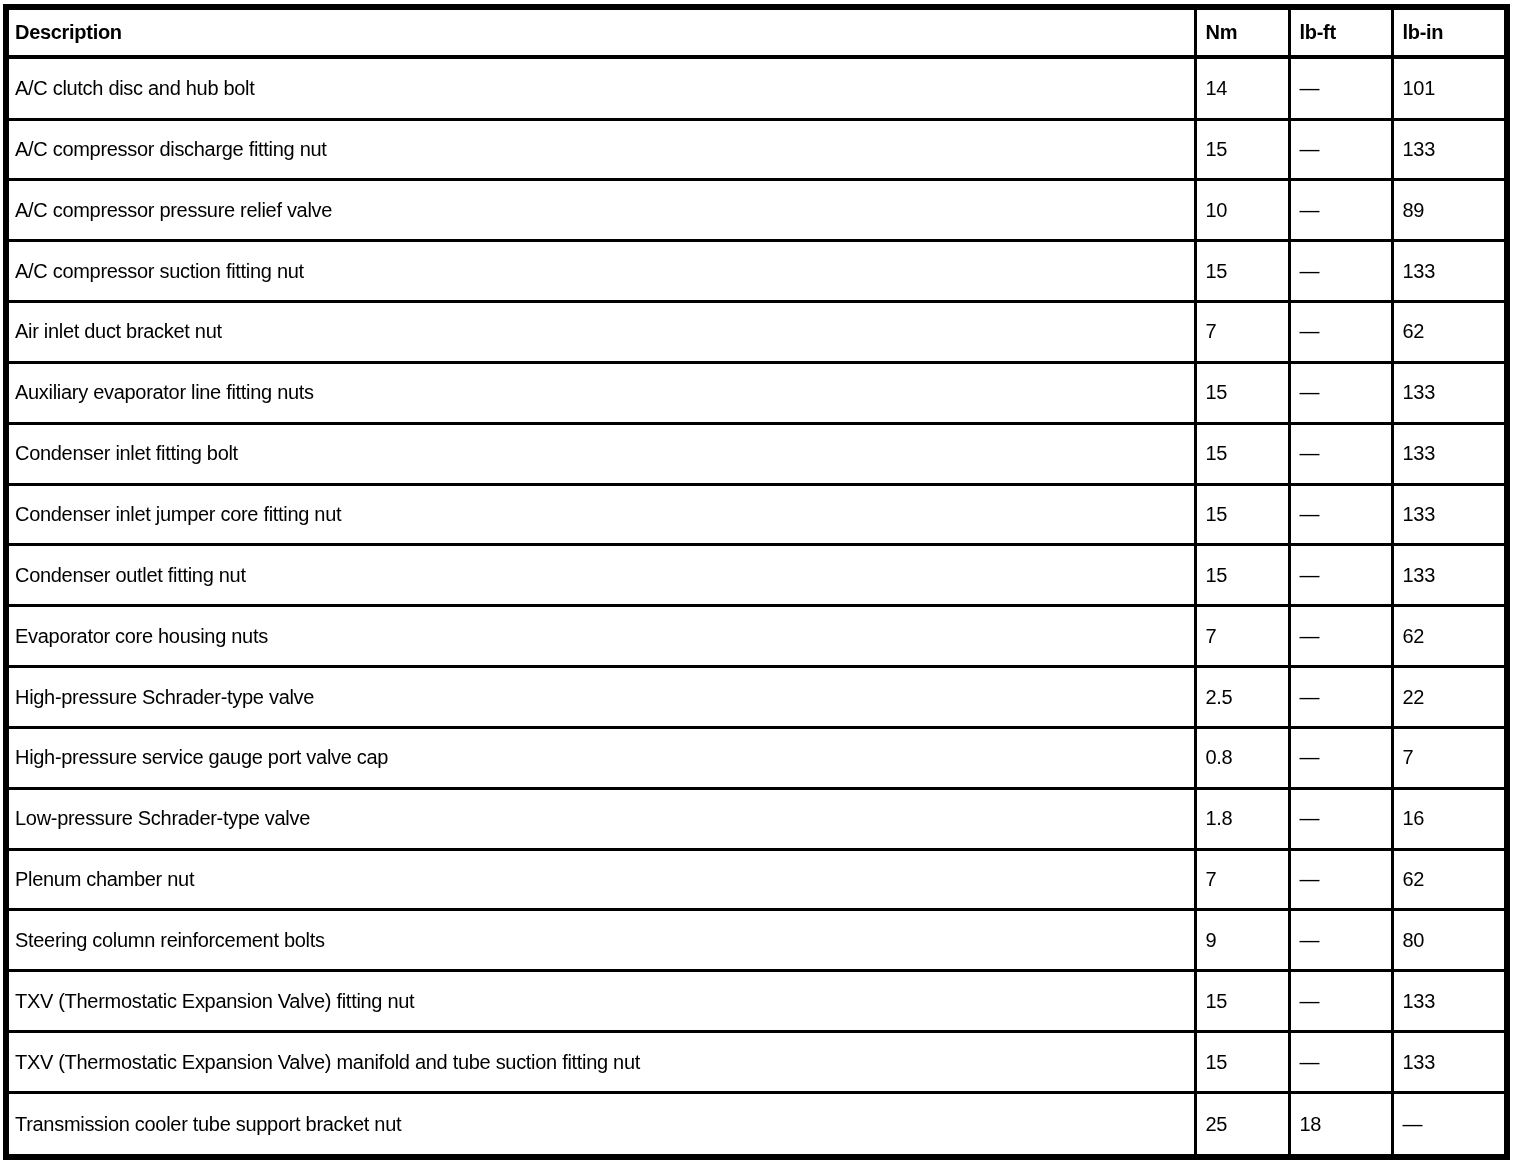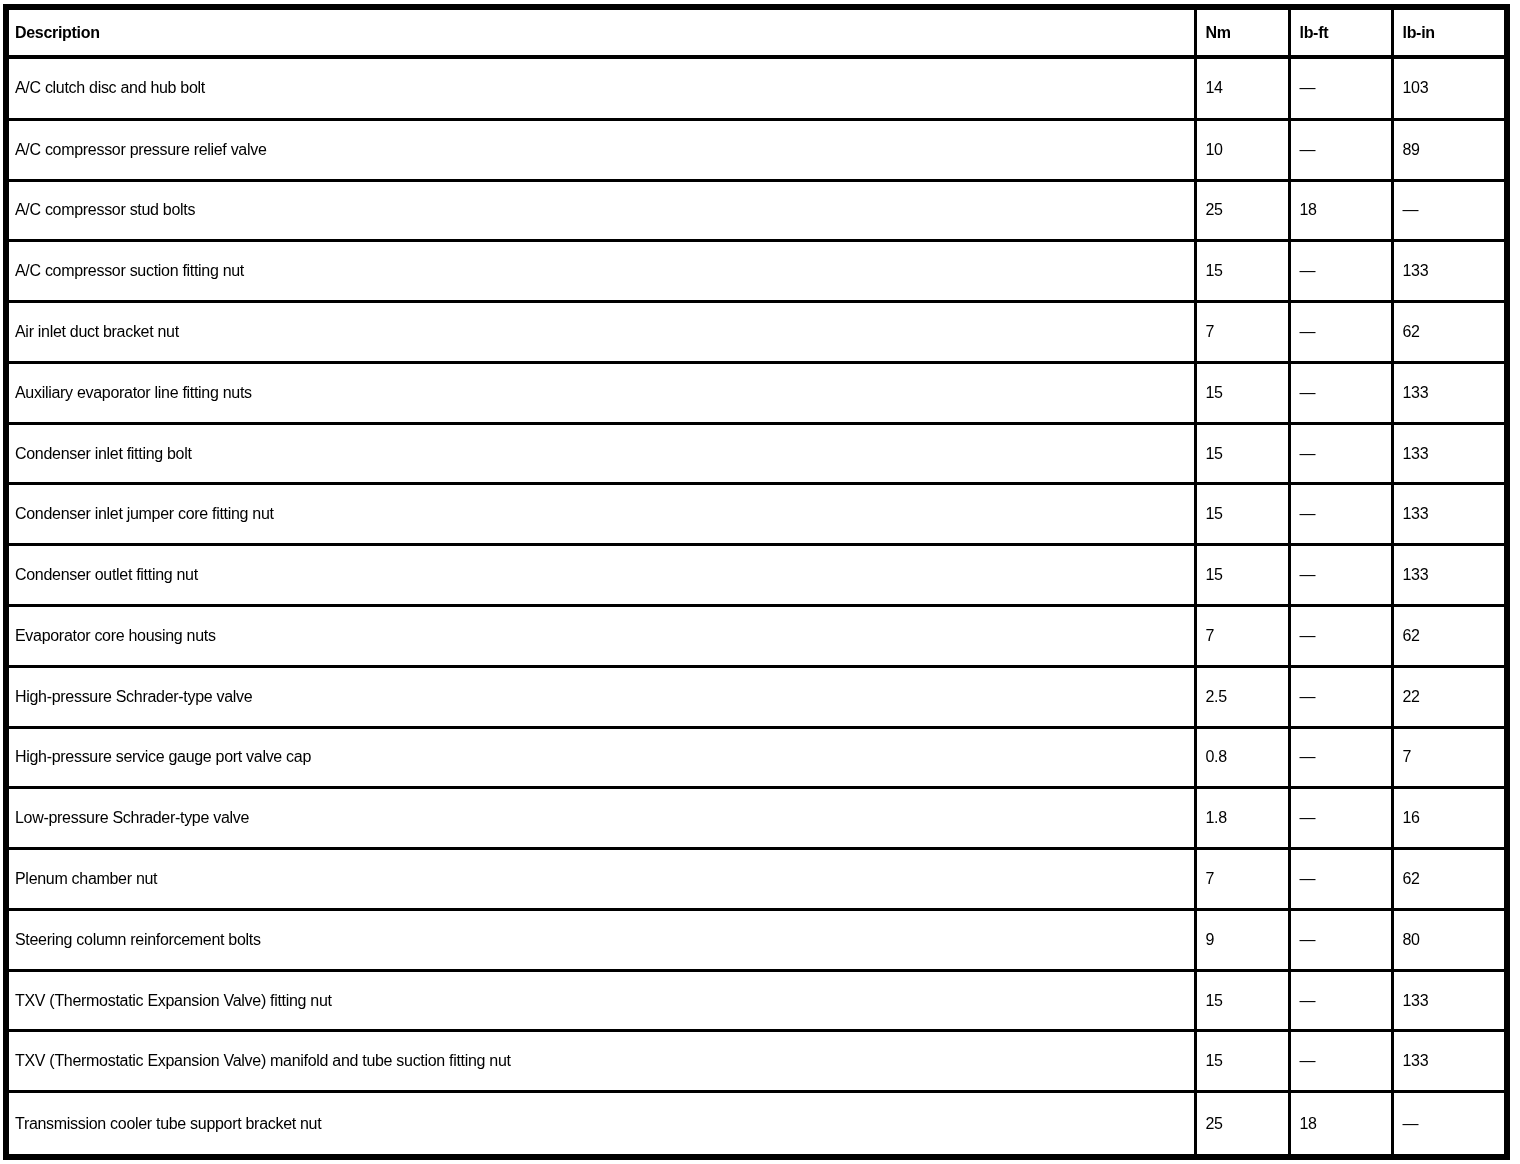--- a/index.html
+++ b/index.html
@@ -17,21 +17,21 @@
   .spec-table {
     position: absolute;
     left: 3px;
     top: 4px;
     width: 1507px;
     height: 1156px;
     border-collapse: collapse;
     table-layout: fixed;
     background: #ffffff;
     border: 6px solid #000000;
-    font-size: 16px;
+    font-size: 20px;
     letter-spacing: -0.3px;
   }
   .spec-table th,
   .spec-table td {
     border: 3px solid #000000;
     text-align: left;
     vertical-align: middle;
     padding: 0 4px 0 9px;
     white-space: nowrap;
     overflow: hidden;
@@ -69,33 +69,33 @@
       <th>Nm</th>
       <th>lb-ft</th>
       <th>lb-in</th>
     </tr>
   </thead>
   <tbody>
       <tr>
         <td>A/C clutch disc and hub bolt</td>
         <td>14</td>
         <td>—</td>
-        <td>103</td>
+        <td>101</td>
+      </tr>
+      <tr>
+        <td>A/C compressor discharge fitting nut</td>
+        <td>15</td>
+        <td>—</td>
+        <td>133</td>
       </tr>
       <tr>
         <td>A/C compressor pressure relief valve</td>
         <td>10</td>
         <td>—</td>
         <td>89</td>
-      </tr>
-      <tr>
-        <td>A/C compressor stud bolts</td>
-        <td>25</td>
-        <td>18</td>
-        <td>—</td>
       </tr>
       <tr>
         <td>A/C compressor suction fitting nut</td>
         <td>15</td>
         <td>—</td>
         <td>133</td>
       </tr>
       <tr>
         <td>Air inlet duct bracket nut</td>
         <td>7</td>

